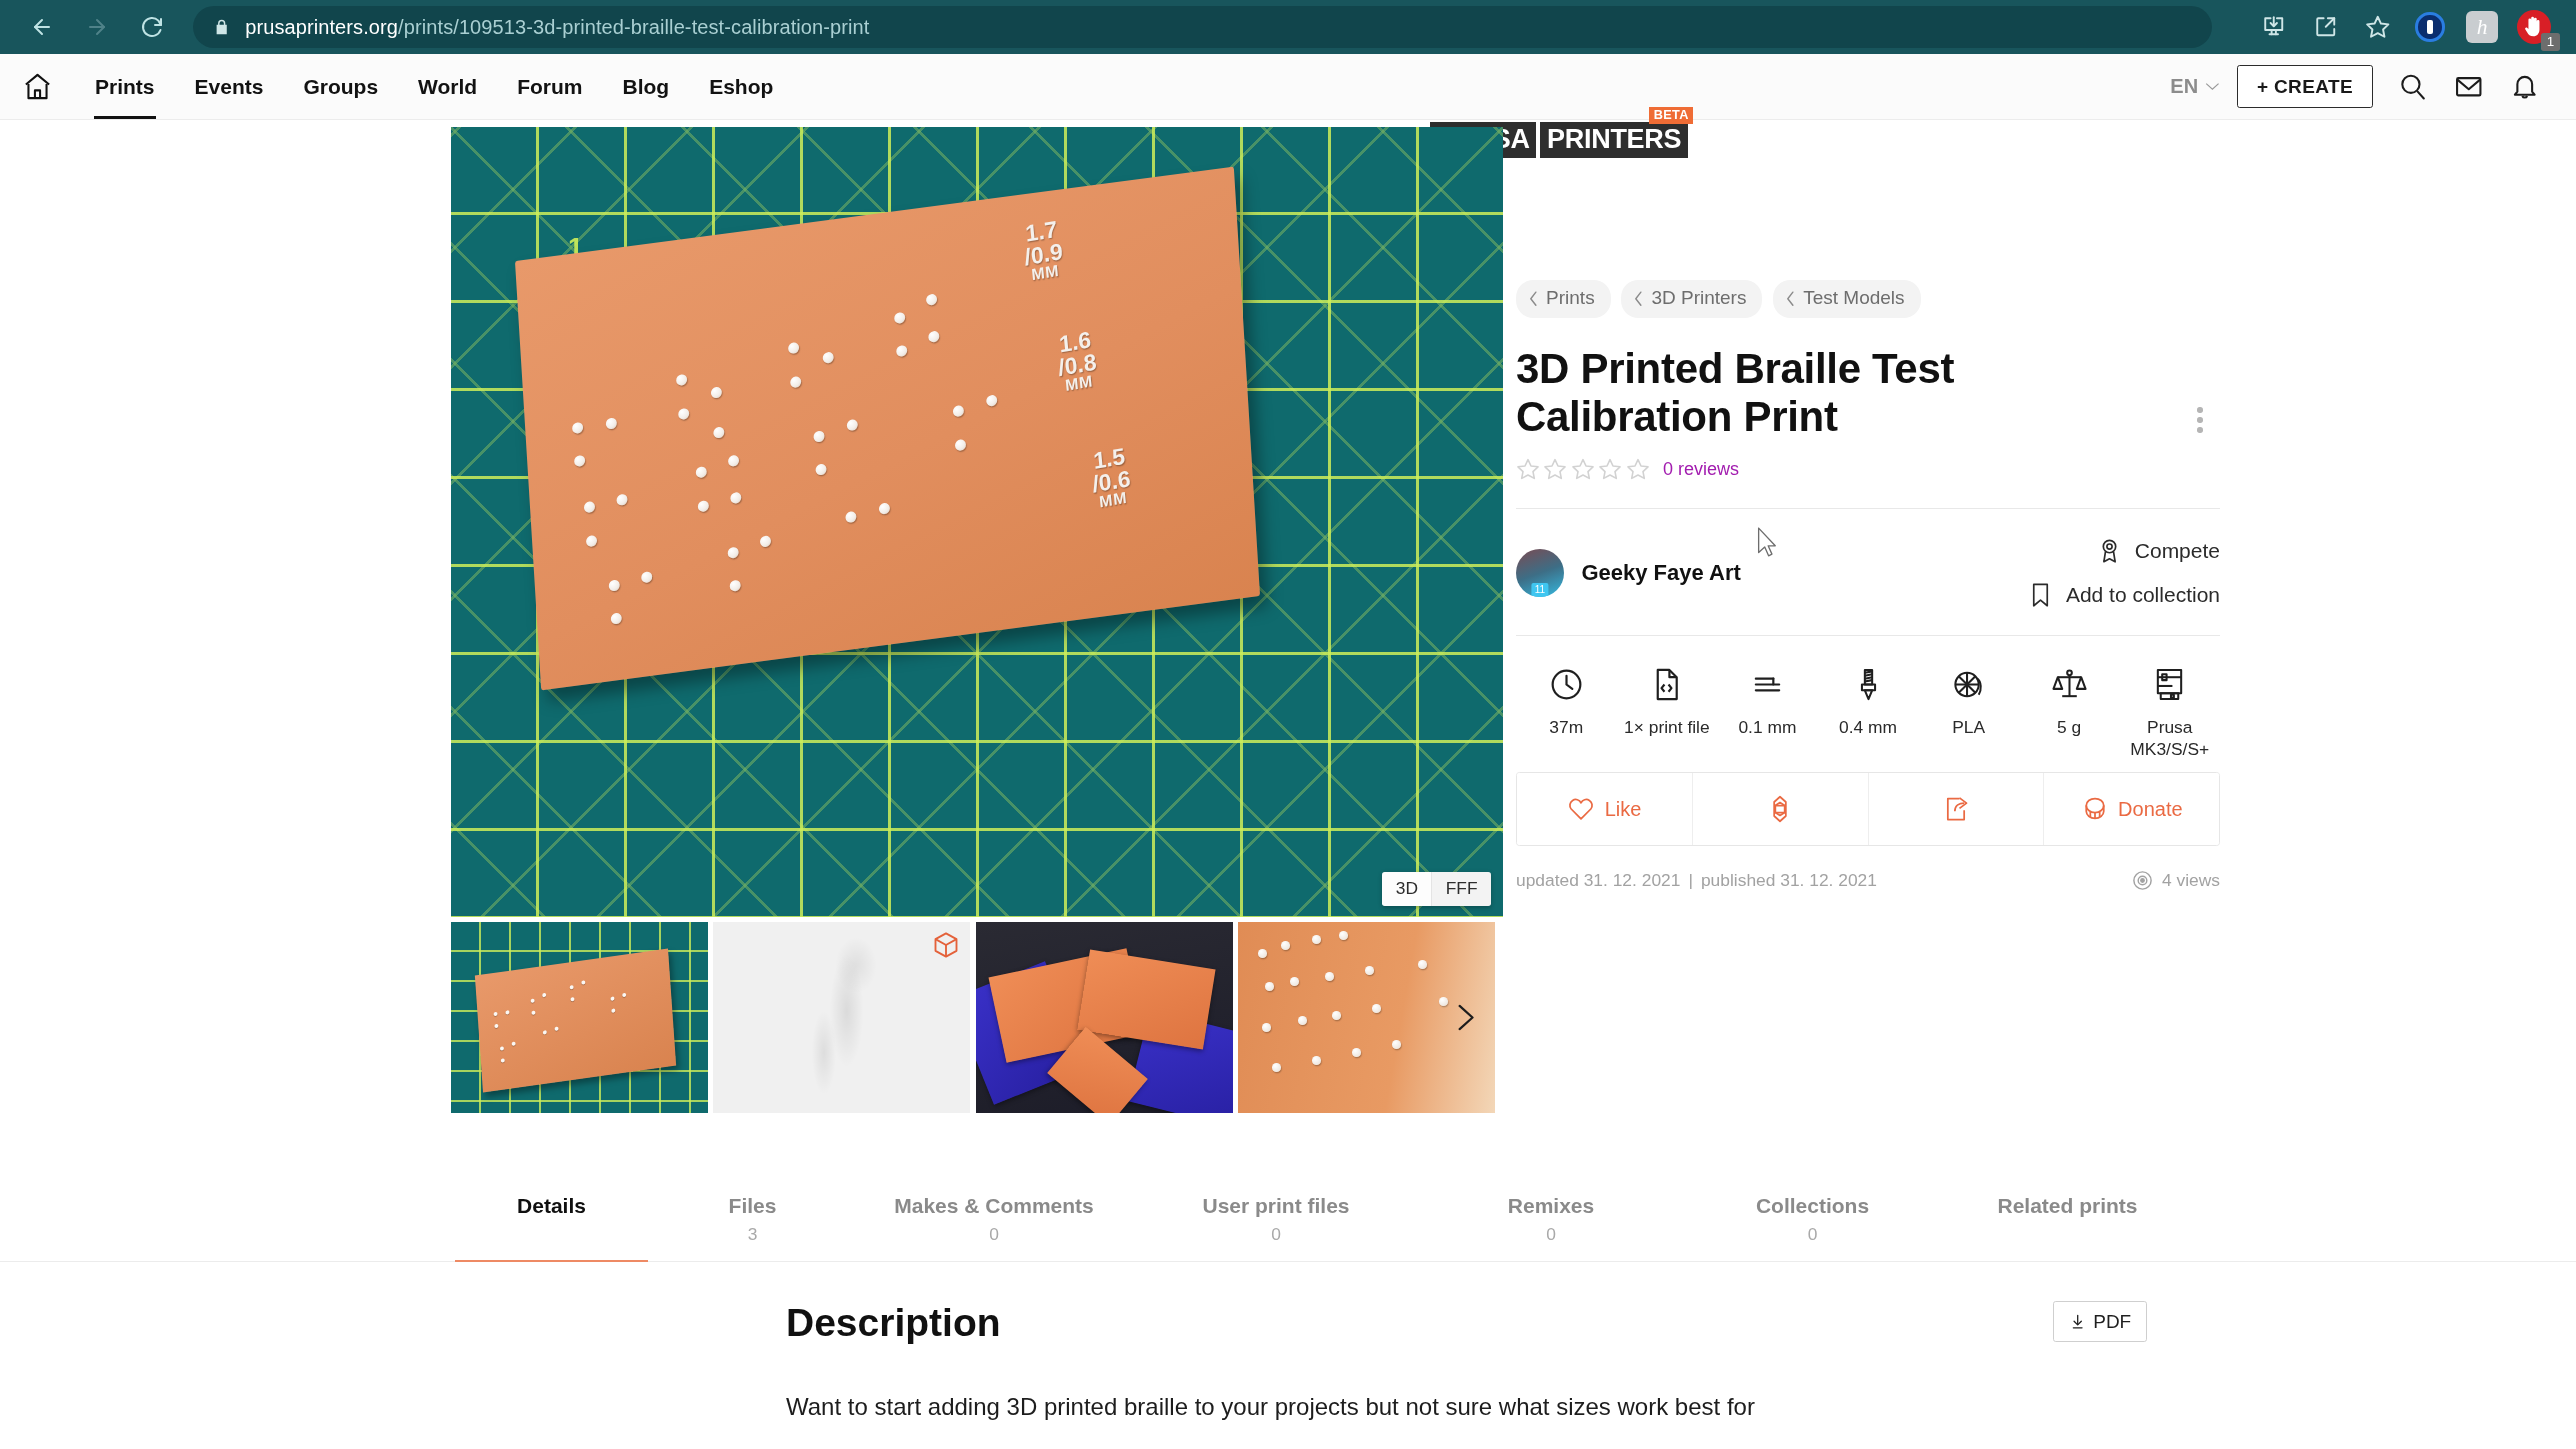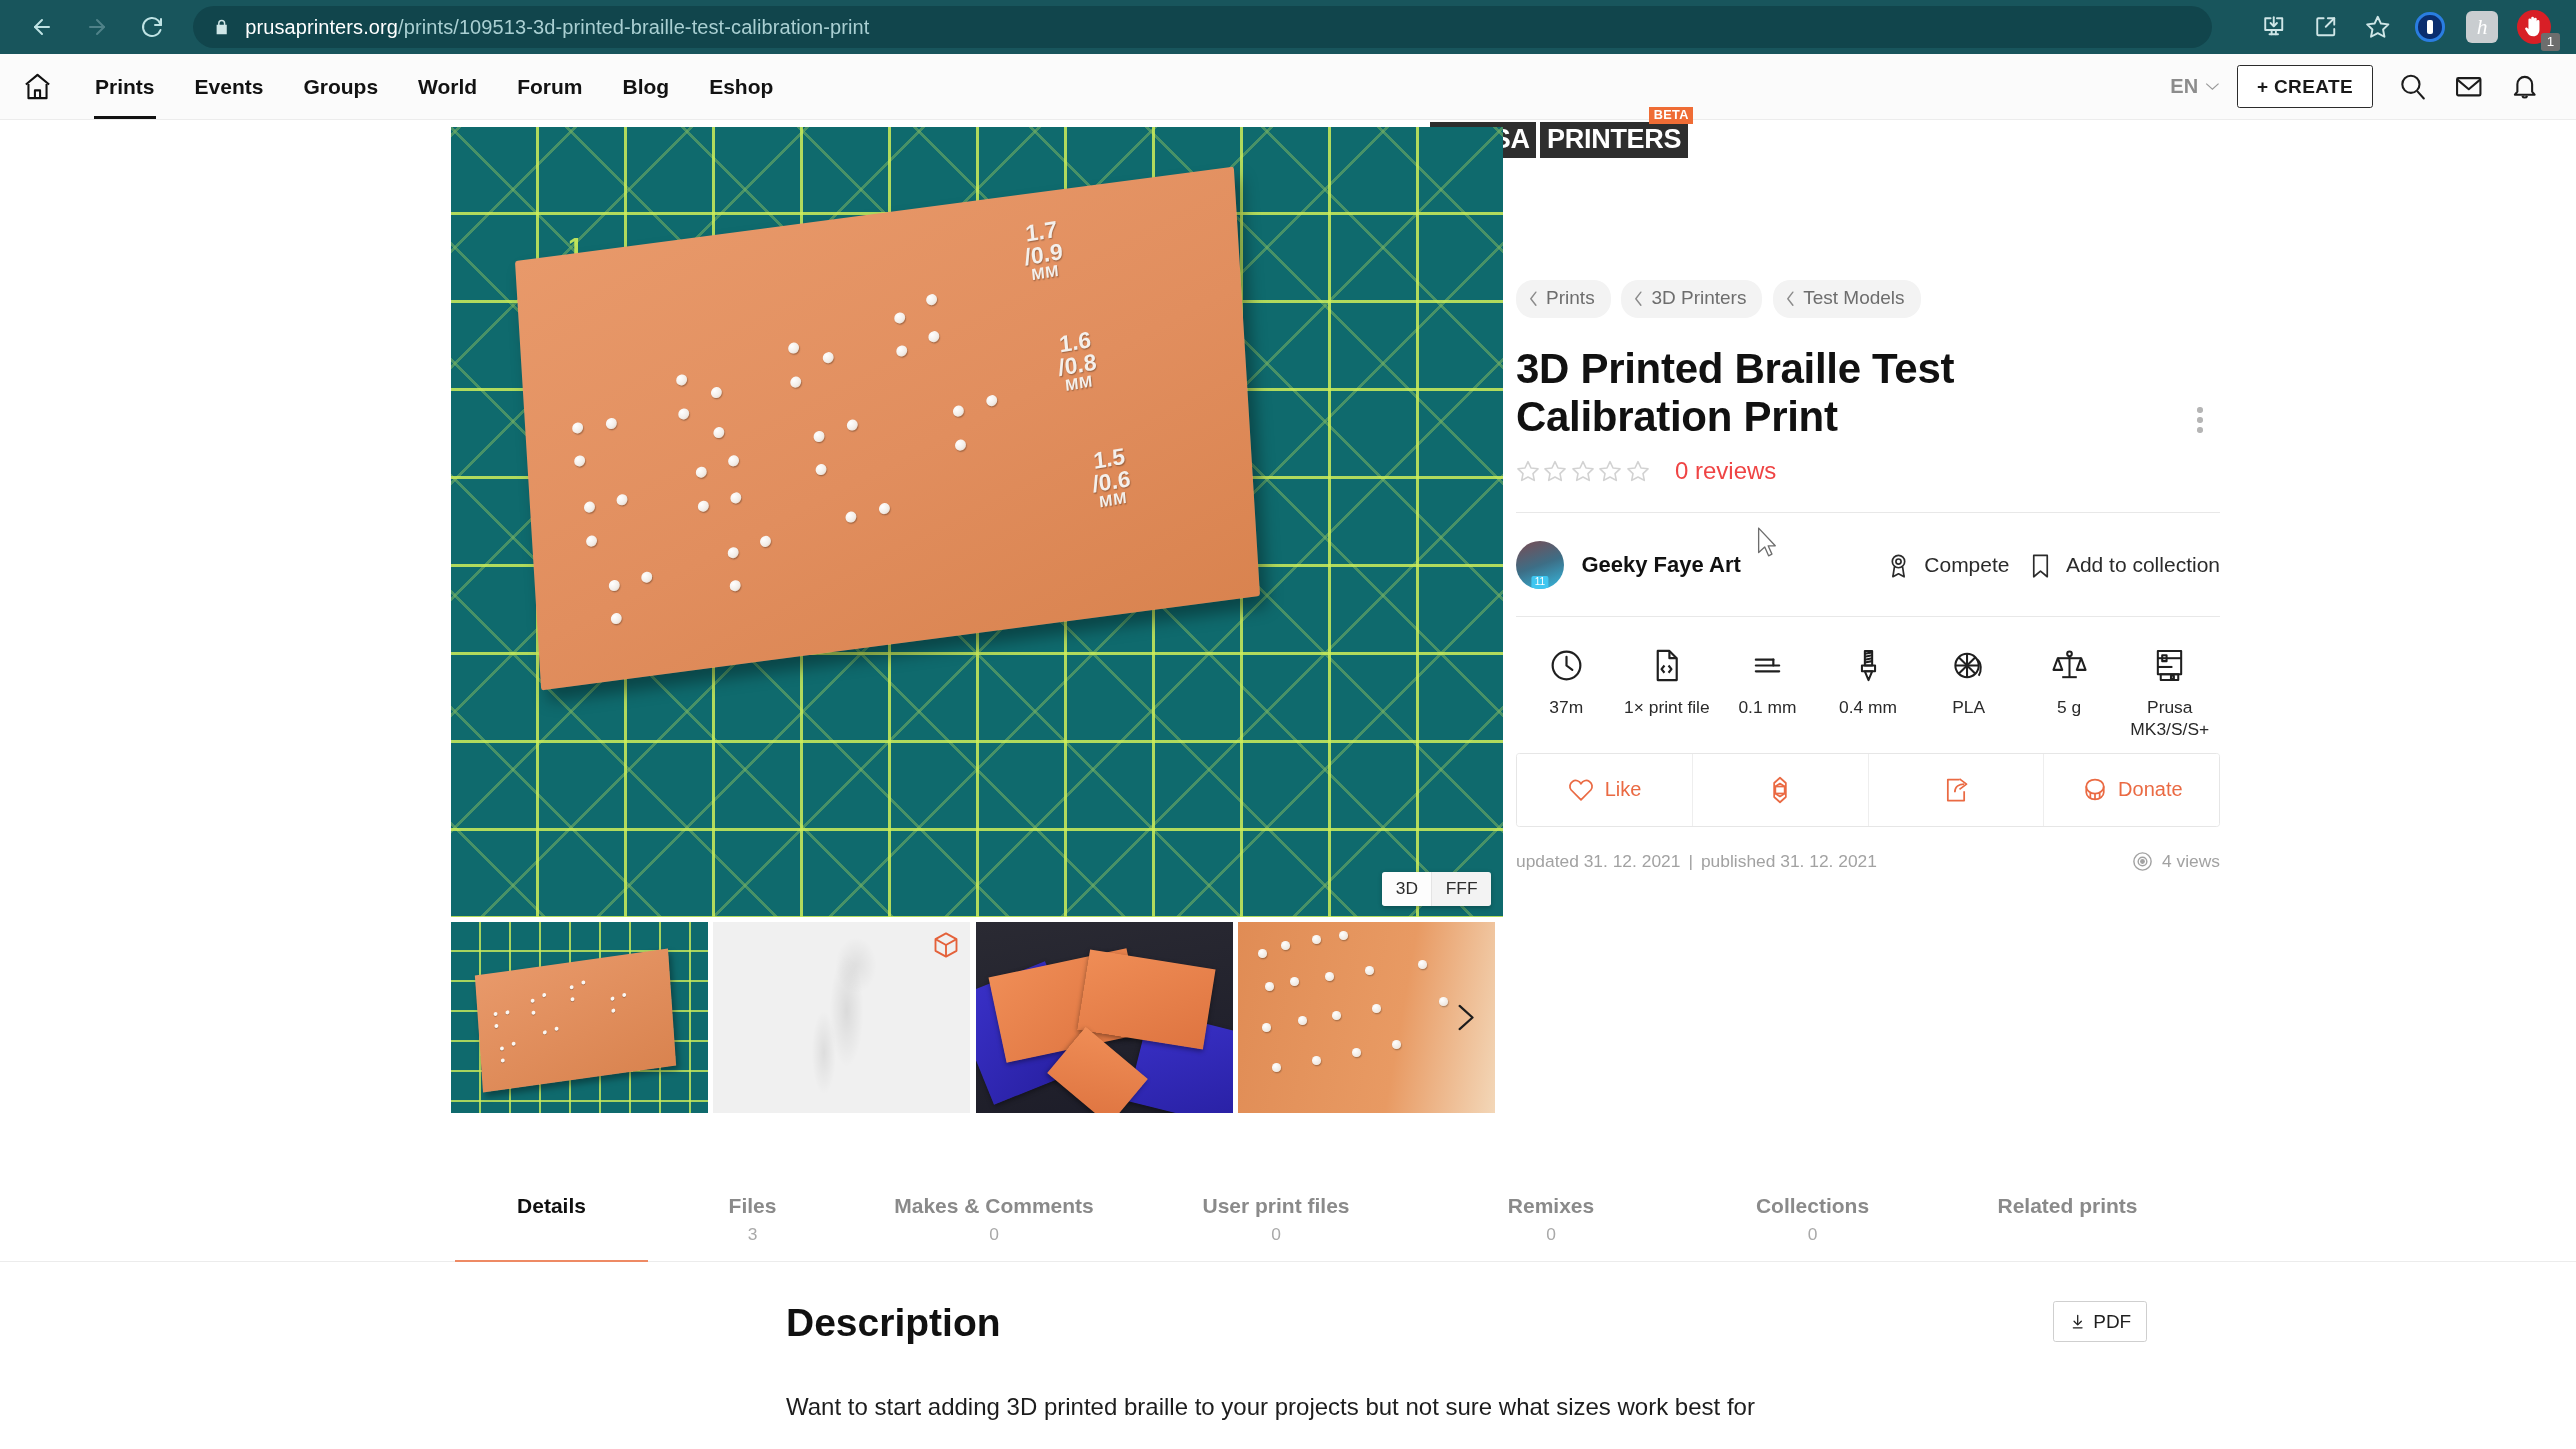--- a/index.html
+++ b/index.html
@@ -361,21 +361,21 @@
     margin-top: 6.7px;
   }
   .kebab i { width: 5.4px; height: 5.4px; border-radius: 50%; background: #b5b5b5; display: block; }
 
   .rating-row {
     display: flex; align-items: center; gap: 13.4px;
     margin-top: 17.4px;
   }
   .stars { display: flex; gap: 3.4px; color: #d2d2d2; }
   .stars svg { width: 24px; height: 24px; }
-  .reviews { font-size: 24px; color: #ef4444; margin-left: 12px; }
+  .reviews { font-size: 18px; color: #a21caf; }
 
   .divider { height: 0.7px; background: #e8e8e8; margin: 27px 0; }
 
   .author-row { display: flex; align-items: center; margin-top: 28px; }
   .avatar {
     width: 48px; height: 48px; border-radius: 50%;
     background: linear-gradient(160deg,#7a4b53 0%, #3d6e86 50%, #35b9e0 100%);
     position: relative; overflow: hidden;
     flex: 0 0 auto;
   }
@@ -383,21 +383,21 @@
     position: absolute; bottom: 0; left: 50%; transform: translateX(-50%);
     background: #3fc6f0; color: #fff; font-size: 10px;
     padding: 0.7px 3.4px; border-radius: 2px; line-height: 1.2;
   }
   .author-name {
     font-size: 22px; font-weight: 700; color: #111;
     margin-left: 17.4px;
   }
   .author-actions {
     margin-left: auto;
-    display: flex; flex-direction: row; gap: 17.4px; align-items: flex-start;
+    display: flex; flex-direction: column; gap: 17.4px; align-items: flex-end;
   }
   .action-link {
     display: flex; align-items: center; gap: 12px;
     font-size: 21px; color: #2b2b2b;
   }
   .action-link svg { width: 27px; height: 27px; flex: 0 0 auto; }
 
   .summary {
     font-size: 22px;
     line-height: 1.45;

